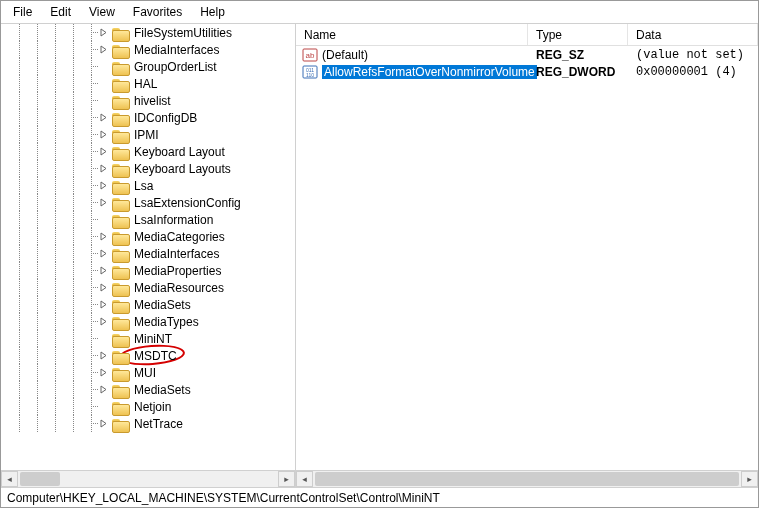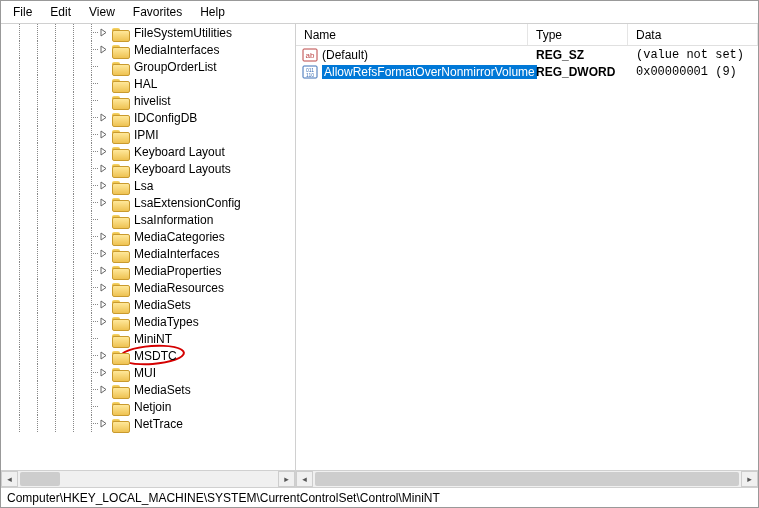--- a/index.html
+++ b/index.html
@@ -558,21 +558,21 @@
           <div class="row selected">
             <div class="cell cell-name">
               <span class="val-icon"><svg width="16" height="16" viewBox="0 0 16 16">
                   <rect x="1" y="2" width="14" height="12" rx="1" fill="#fff" stroke="#3b6fb6"></rect>
                   <text x="8" y="8" text-anchor="middle" font-size="5" fill="#3b6fb6" font-family="Arial">011</text>
                   <text x="8" y="13" text-anchor="middle" font-size="5" fill="#3b6fb6" font-family="Arial">110</text>
                 </svg></span>
               <span class="name-text">AllowRefsFormatOverNonmirrorVolume</span>
             </div>
             <div class="cell cell-type">REG_DWORD</div>
-            <div class="cell cell-data">0x00000001 (9)</div>
+            <div class="cell cell-data">0x00000001 (4)</div>
           </div>
         </div>
       <div class="hscroll">
         <div class="btn">◂</div>
         <div class="track">
           <div class="thumb" style="left:2px;right:2px"></div>
         </div>
         <div class="btn">▸</div>
       </div>
     </div>

